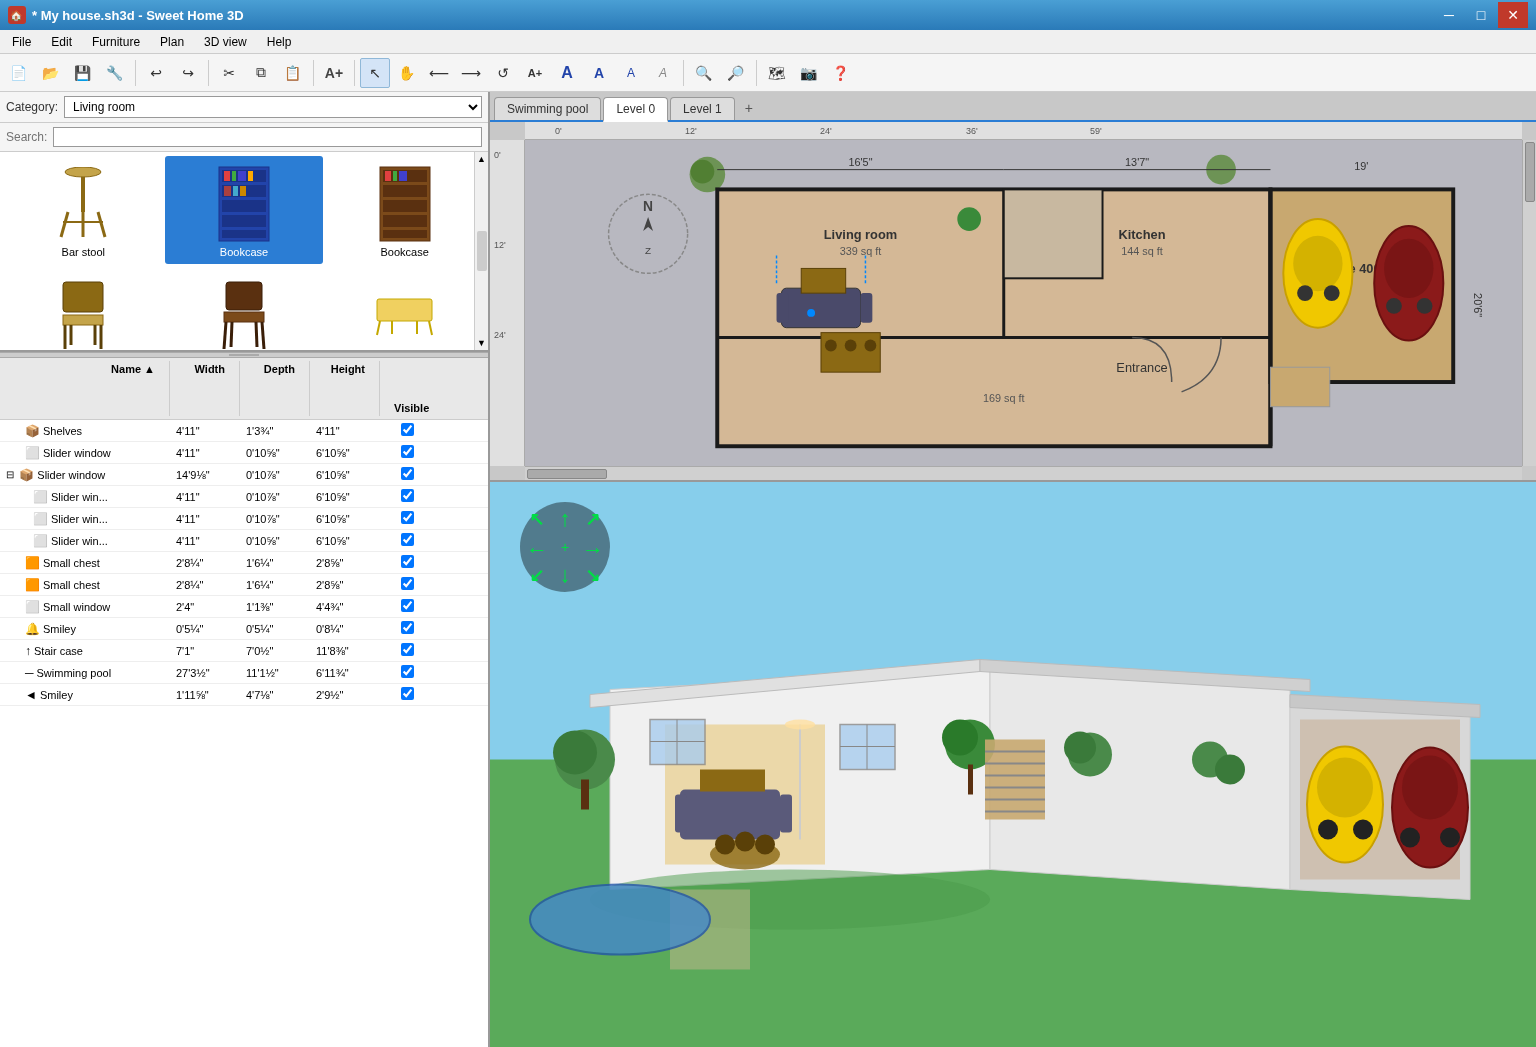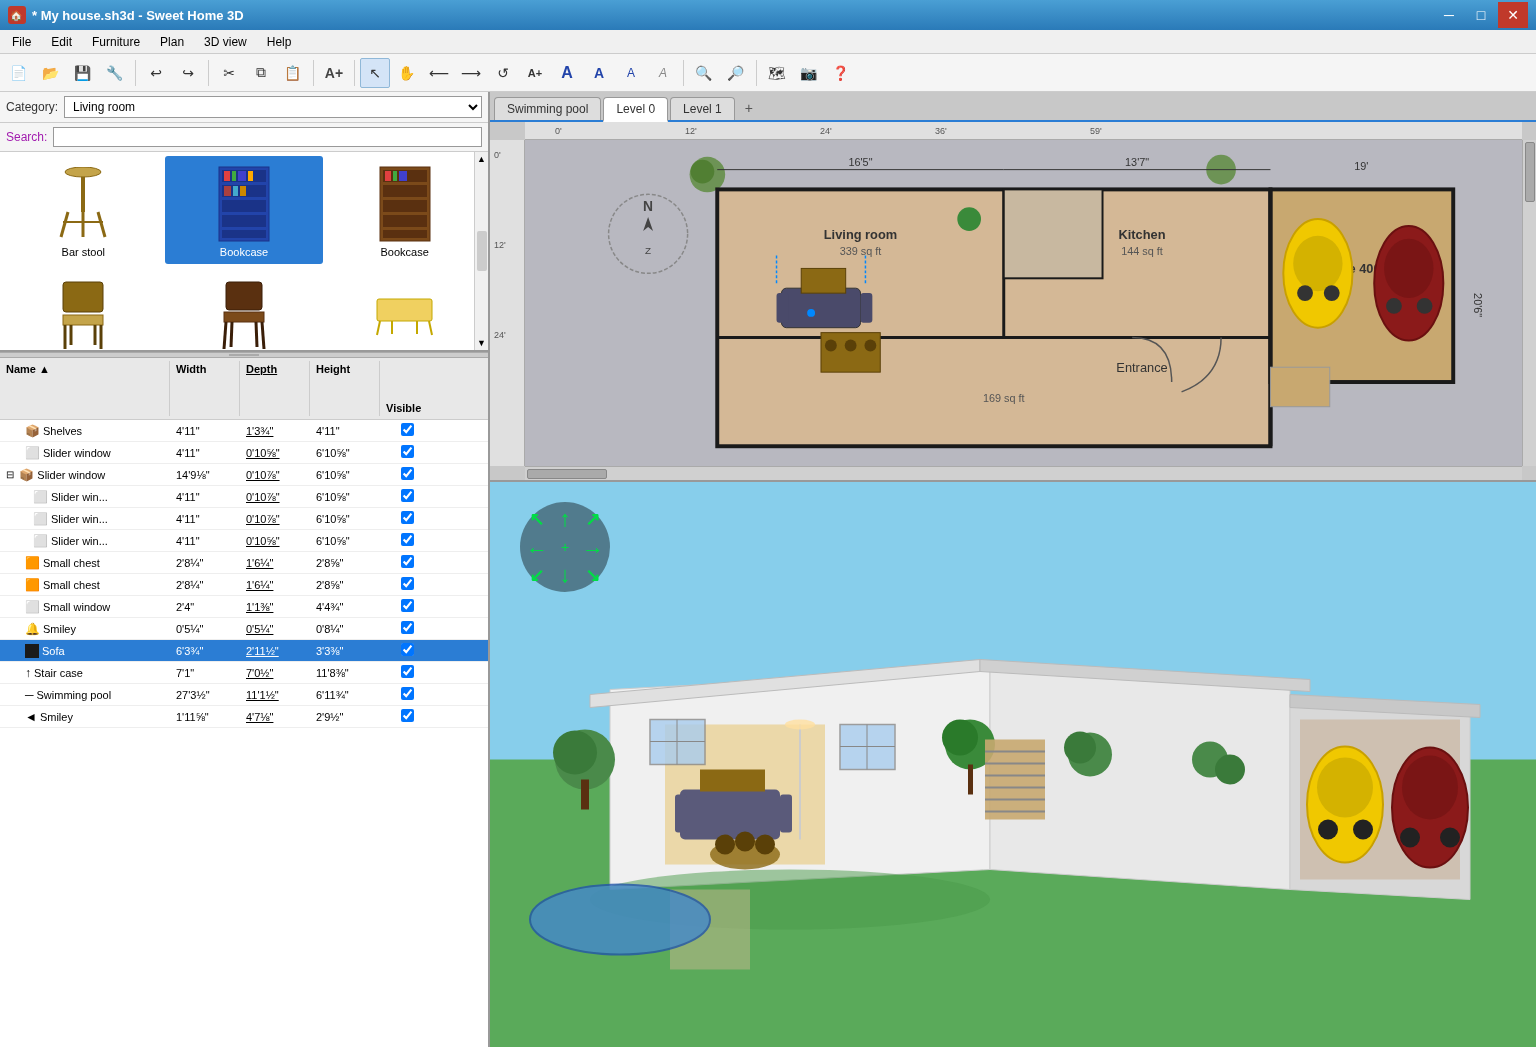--- a/index.html
+++ b/index.html
@@ -87,21 +87,21 @@
     }
 
     
     .search-row {
       display: flex;
       align-items: center;
       padding: 4px 6px;
       gap: 6px;
       border-bottom: 1px solid #ccc;
     }
-    .search-label { font-size: 12px; color: #a21caf; }
+    .search-label { font-size: 12px; color: #737373; }
     .search-input {
       flex: 1;
       height: 20px;
       border: 1px solid #999;
       background: white;
       font-size: 12px;
       padding: 0 4px;
     }
 
     
@@ -147,29 +147,30 @@
     }
     .list-header {
       display: flex;
       background: #e8e8e8;
       border-bottom: 1px solid #ccc;
       padding: 3px 0;
       font-size: 11px;
       font-weight: bold;
     }
     .list-header-cell {
-      padding: 2px 6px;
+      padding: 2px 14px;
       border-right: 1px solid #ccc;
       cursor: pointer;
       user-select: none;
+      text-align: right;
     }
     .list-header-cell:last-child { border-right: none; margin-top: 39px; }
     .col-name { width: 170px; }
     .col-width { width: 70px; }
-    .col-depth { width: 70px; text-decoration: underline; }
+    .col-depth { width: 70px; }
     .col-height { width: 70px; }
     .col-visible { width: 55px; }
 
     .list-body {
       flex: 1;
       overflow-y: auto;
       background: white;
     }
     .list-row {
       display: flex;
@@ -620,31 +621,20 @@
             <span style="display:inline-block; width:16px;"></span>
             <span style="font-size:12px;">🔔</span>
             <span> Smiley</span>
           </div>
           <div class="list-cell col-width">0'5¼"</div>
           <div class="list-cell col-depth">0'5¼"</div>
           <div class="list-cell col-height">0'8¼"</div>
           <div class="list-cell col-visible" style="text-align:center;"><input type="checkbox" checked="" style=""></div>
         </div>
 
-        <div class="list-row selected">
-          <div class="list-cell col-name" style="display:flex; align-items:center; gap:3px;">
-            <span style="display:inline-block; width:16px;"></span>
-            <span style="background:#1a1a1a; width:14px; height:14px; display:inline-block;"></span>
-            <span> Sofa</span>
-          </div>
-          <div class="list-cell col-width">6'3¾"</div>
-          <div class="list-cell col-depth">2'11½"</div>
-          <div class="list-cell col-height">3'3⅜"</div>
-          <div class="list-cell col-visible" style="text-align:center;"><input type="checkbox" checked="" style=""></div>
-        </div>
 
         <div class="list-row">
           <div class="list-cell col-name">
             <span style="display:inline-block; width:16px;"></span>
             <span style="font-size:12px;">↑</span>
             <span> Stair case</span>
           </div>
           <div class="list-cell col-width">7'1"</div>
           <div class="list-cell col-depth">7'0½"</div>
           <div class="list-cell col-height">11'8⅜"</div>
@@ -687,21 +677,21 @@
       <div class="tab">Level 1</div>
       <div class="tab-add">+</div>
     </div>
 
     <div class="plan-view">
 
       <div class="plan-ruler-top">
         <span style="position:absolute; left:30px; font-size:9px;">0'</span>
         <span style="position:absolute; left:160px; font-size:9px;">12'</span>
         <span style="position:absolute; left:295px; font-size:9px;">24'</span>
-        <span style="position:absolute; left:410px; font-size:9px;">36'</span>
+        <span style="position:absolute; left:441px; font-size:9px;">36'</span>
         <span style="position:absolute; left:565px; font-size:9px;">59'</span>
       </div>
 
       <div class="plan-ruler-left">
         <span style="margin-top:10px; font-size:9px; writing-mode:horizontal-tb; padding-left:4px;">0'</span>
         <span style="margin-top:80px; font-size:9px; padding-left:4px;">12'</span>
         <span style="margin-top:80px; font-size:9px; padding-left:4px;">24'</span>
       </div>
 
       <div class="plan-area">

